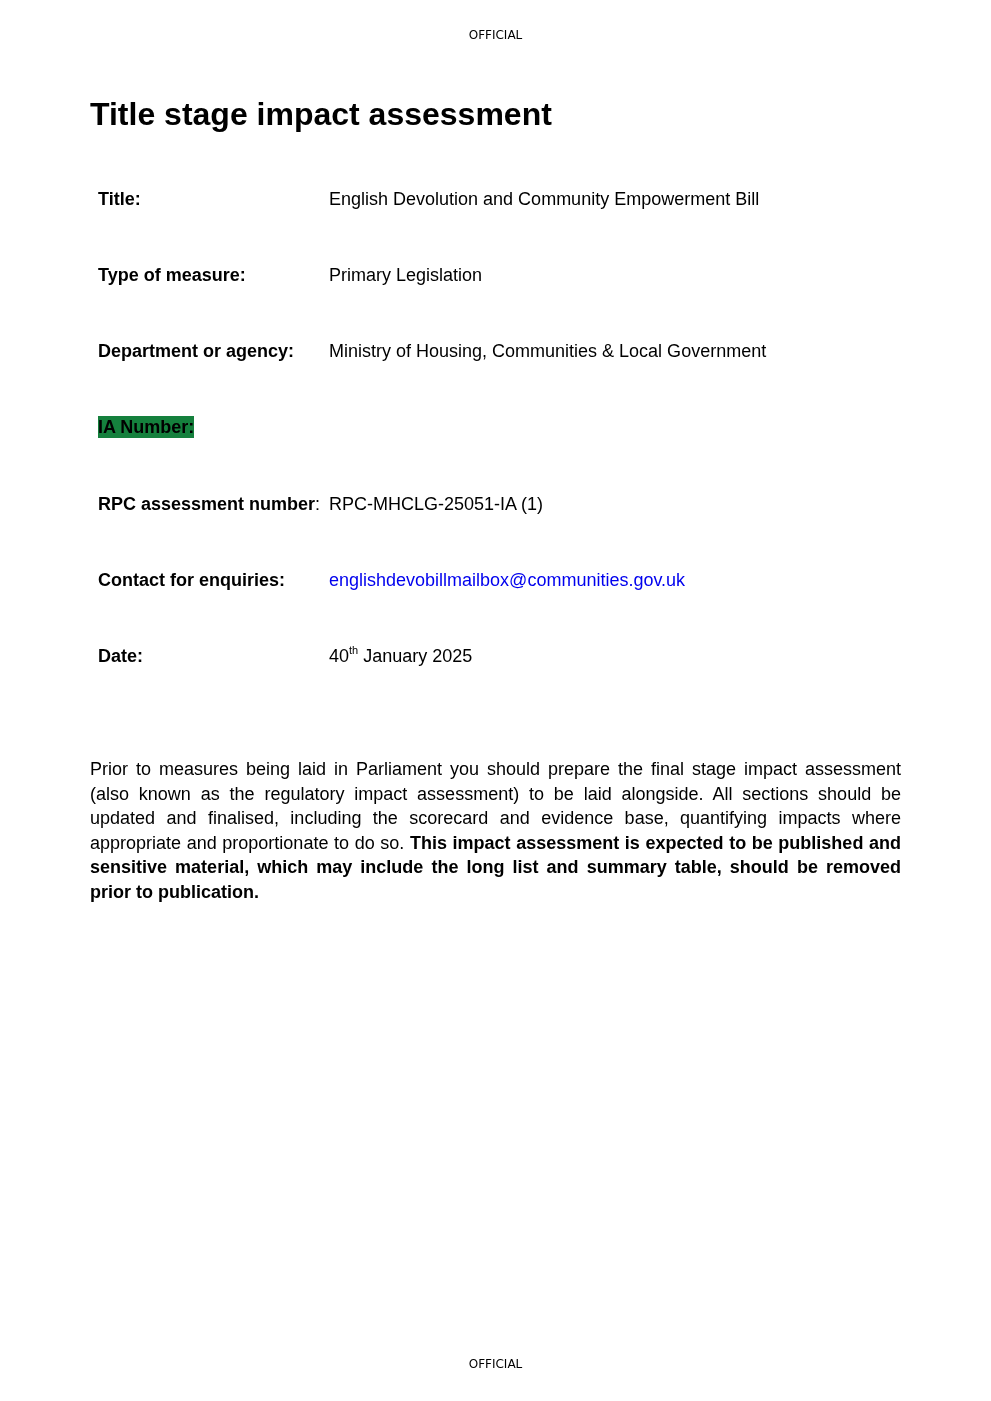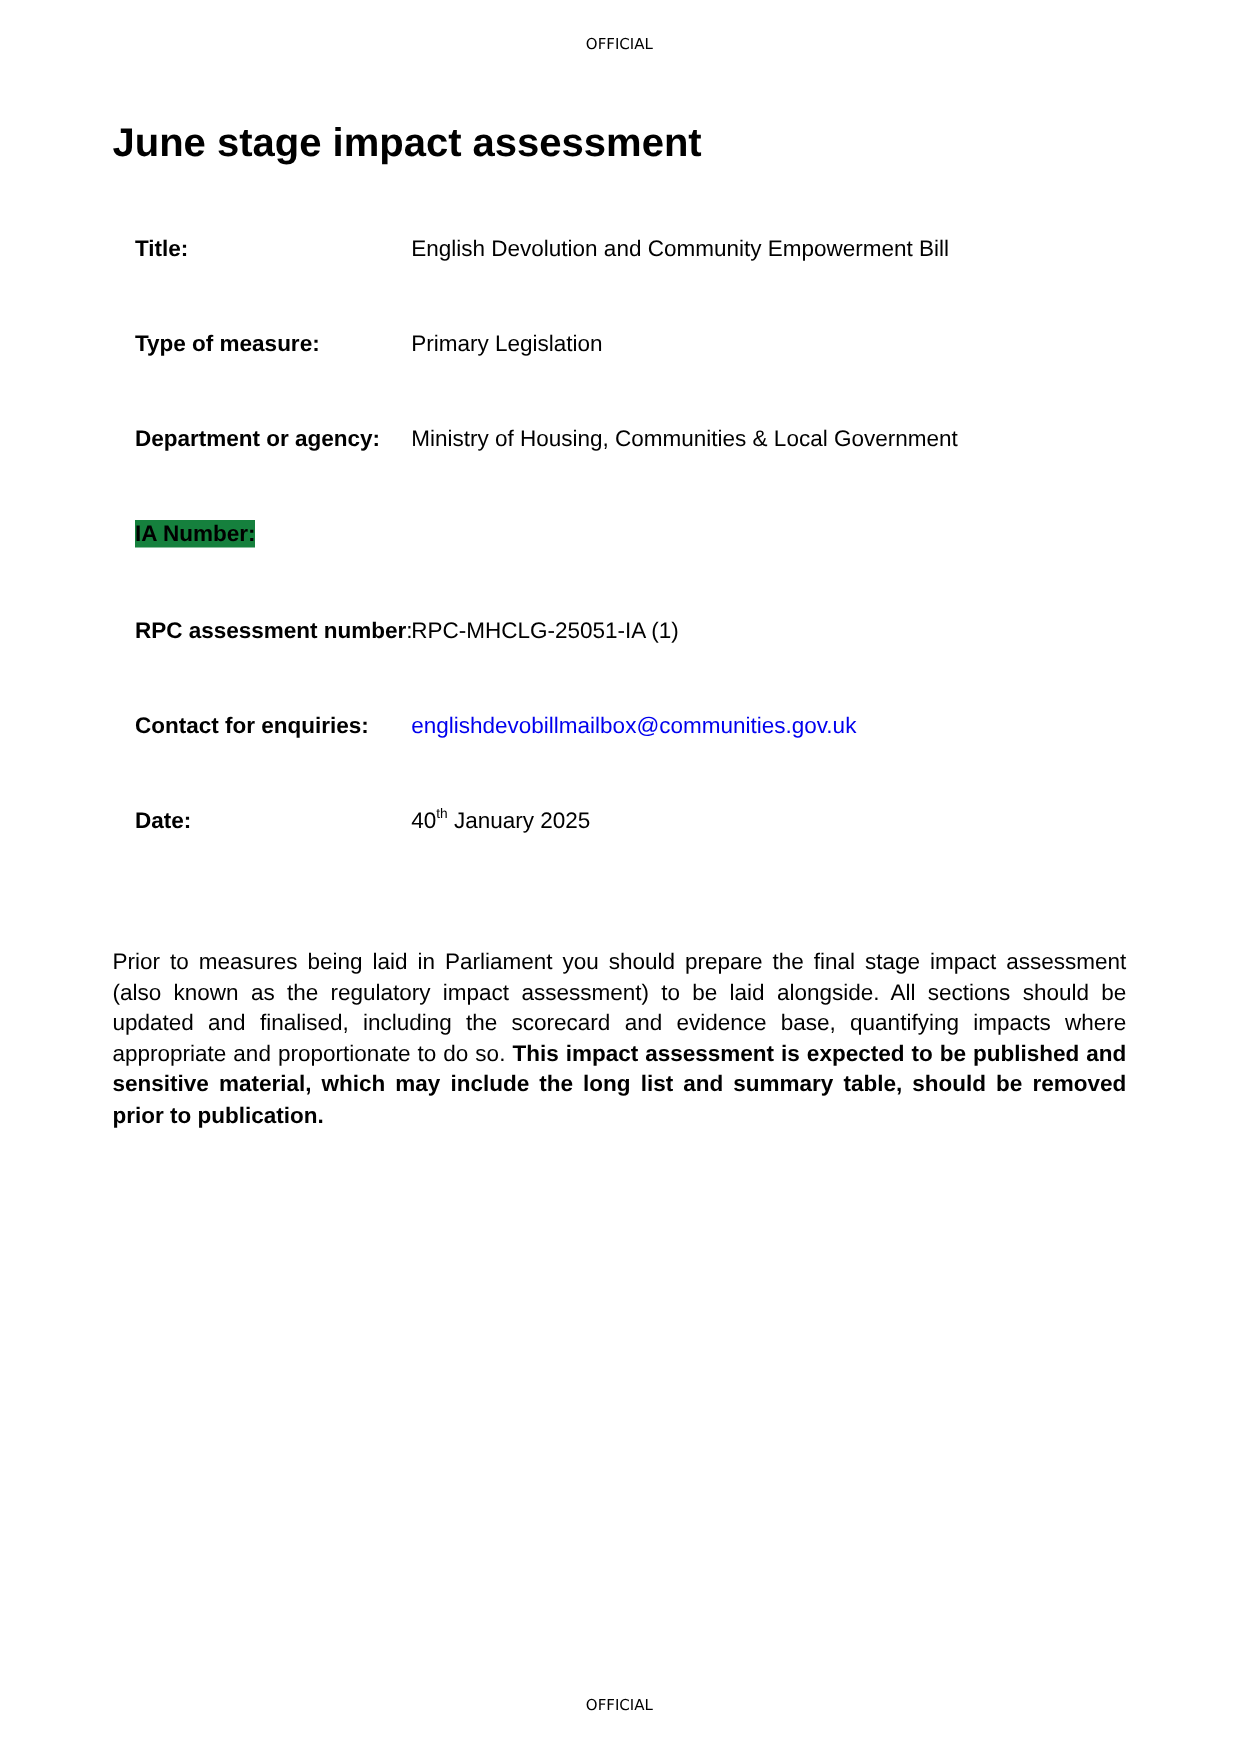--- a/index.html
+++ b/index.html
@@ -2,34 +2,34 @@
 <html><head>
   <meta charset="utf-8">
   <style>
     html, body { margin: 0; padding: 0; background: #ffffff; }
     body { width: 991px; height: 1401px; position: relative; overflow: hidden; font-family: "Liberation Sans", sans-serif; color: #000; }
     .marking { position: absolute; left: 0; width: 991px; text-align: center; font-family: "DejaVu Sans", sans-serif; font-size: 12px; color: #000; }
     .marking.top { top: 28px; }
     .marking.bottom { top: 1357px; }
     .page-title { position: absolute; left: 90px; top: 94px; font-size: 32px; font-weight: bold; margin: 0; line-height: 40px; }
     .field { position: absolute; left: 90px; width: 820px; font-size: 18px; line-height: 22px; }
-    .field .label { position: absolute; left: 18px; top: 0; font-weight: bold; white-space: nowrap; }
+    .field .label { position: absolute; left: 8px; top: 0; font-weight: bold; white-space: nowrap; }
     .field .value { position: absolute; left: 239px; top: 0; white-space: nowrap; }
     .highlight { background: #15803d; }
     .link { color: #0000ee; }
     sup { font-size: 11px; line-height: 0; position: relative; top: -1px; }
     .intro { position: absolute; left: 90px; top: 757px; width: 811px; font-size: 18px; line-height: 24.6px; text-align: justify; margin: 0; }
     .intro b { font-weight: bold; }
   </style>
 </head>
 <body>
 
 <div class="marking top">OFFICIAL</div>
 
-<h1 class="page-title">June stage impact assessment</h1>
+<h1 class="page-title">Title stage impact assessment</h1>
 
 <div class="field" style="top:188px;">
   <span class="label">Title:</span>
   <span class="value">English Devolution and Community Empowerment Bill</span>
 </div>
 
 <div class="field" style="top:264px;">
   <span class="label">Type of measure:</span>
   <span class="value">Primary Legislation</span>
 </div>

